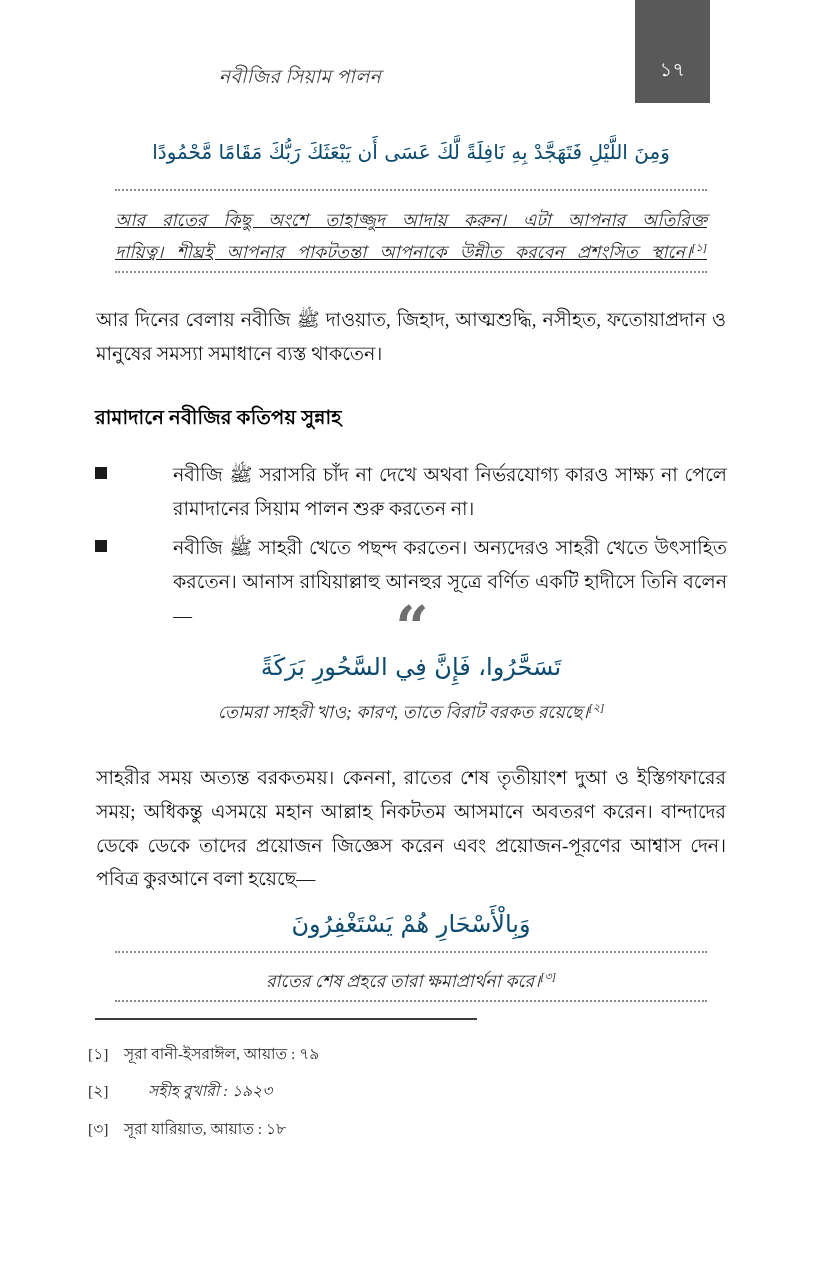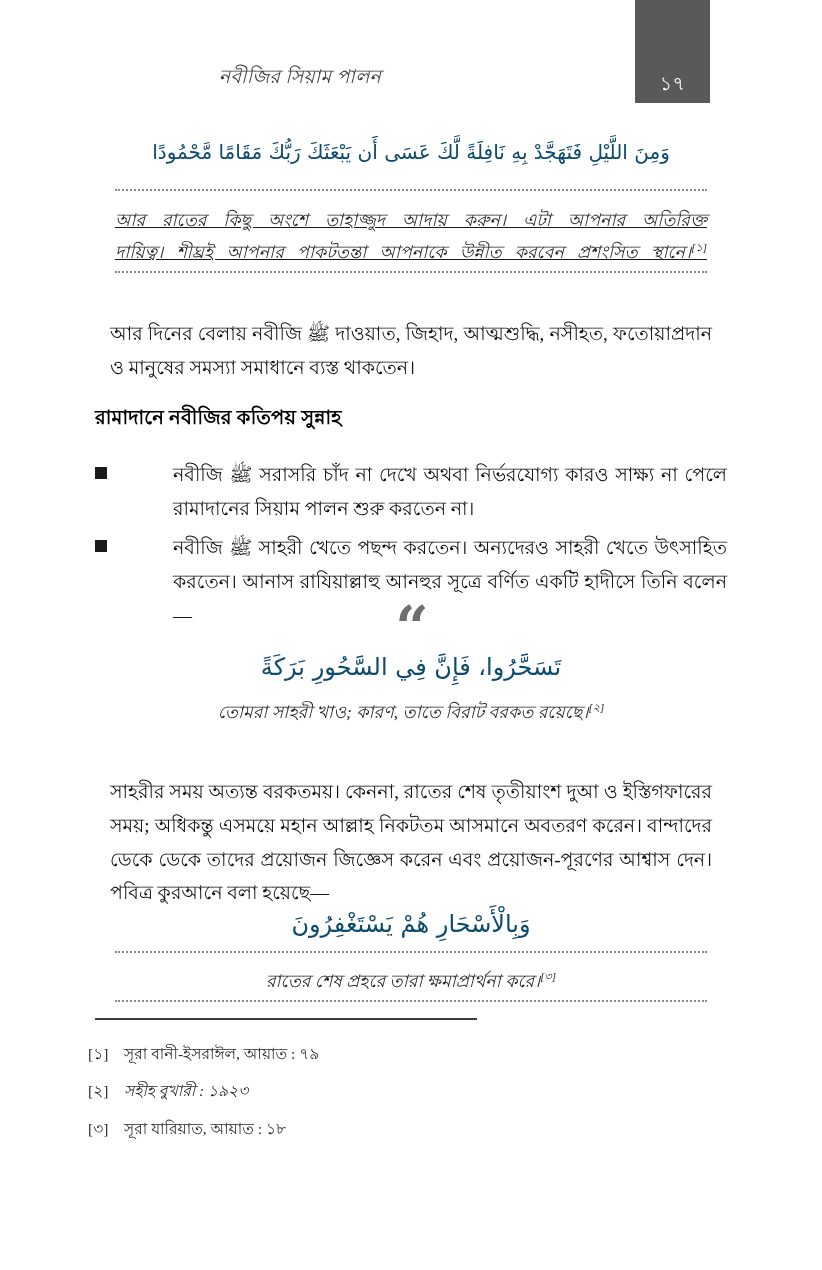--- a/index.html
+++ b/index.html
@@ -28,21 +28,21 @@
     position: absolute;
     top: 0;
     left: 635px;
     width: 75px;
     height: 103px;
     background: #595959;
     color: #ffffff;
     display: flex;
     align-items: flex-end;
     justify-content: center;
-    padding-bottom: 2px;
+    padding-bottom: 16px;
     box-sizing: border-box;
     font-size: 19px;
     letter-spacing: 0.5px;
   }
   .running-head {
     position: absolute;
     top: 62px;
     left: 0;
     width: 600px;
     text-align: center;
@@ -97,21 +97,21 @@
     vertical-align: super;
     color: #2a2a2a;
   }
 
   
   .para {
     text-align: justify;
     font-size: 19px;
     line-height: 1.78;
     color: #101010;
-    margin: 15px;
+    margin: 1px;
   }
   .para.last-justify {
     text-align-last: left;
   }
 
   
   .section-heading {
     font-size: 19.5px;
     font-weight: bold;
     color: #000000;
@@ -174,21 +174,21 @@
     font-size: 15.5px;
     line-height: 1.5;
     color: #2b2b2b;
     margin-bottom: 14px;
   }
   .footnote-marker {
     flex: 0 0 auto;
     width: 36px;
   }
   .footnote-text { flex: 1 1 auto; }
-  .footnote-text.italic { font-style: italic; }
+  .footnote-text.italic { font-style: italic; margin-left: 24px; }
 
   
   .abs { position: absolute; left: 0; width: 632px; }
 </style>
 </head>
 <body>
 
 <div class="page">
 
   <div class="page-number-box">

